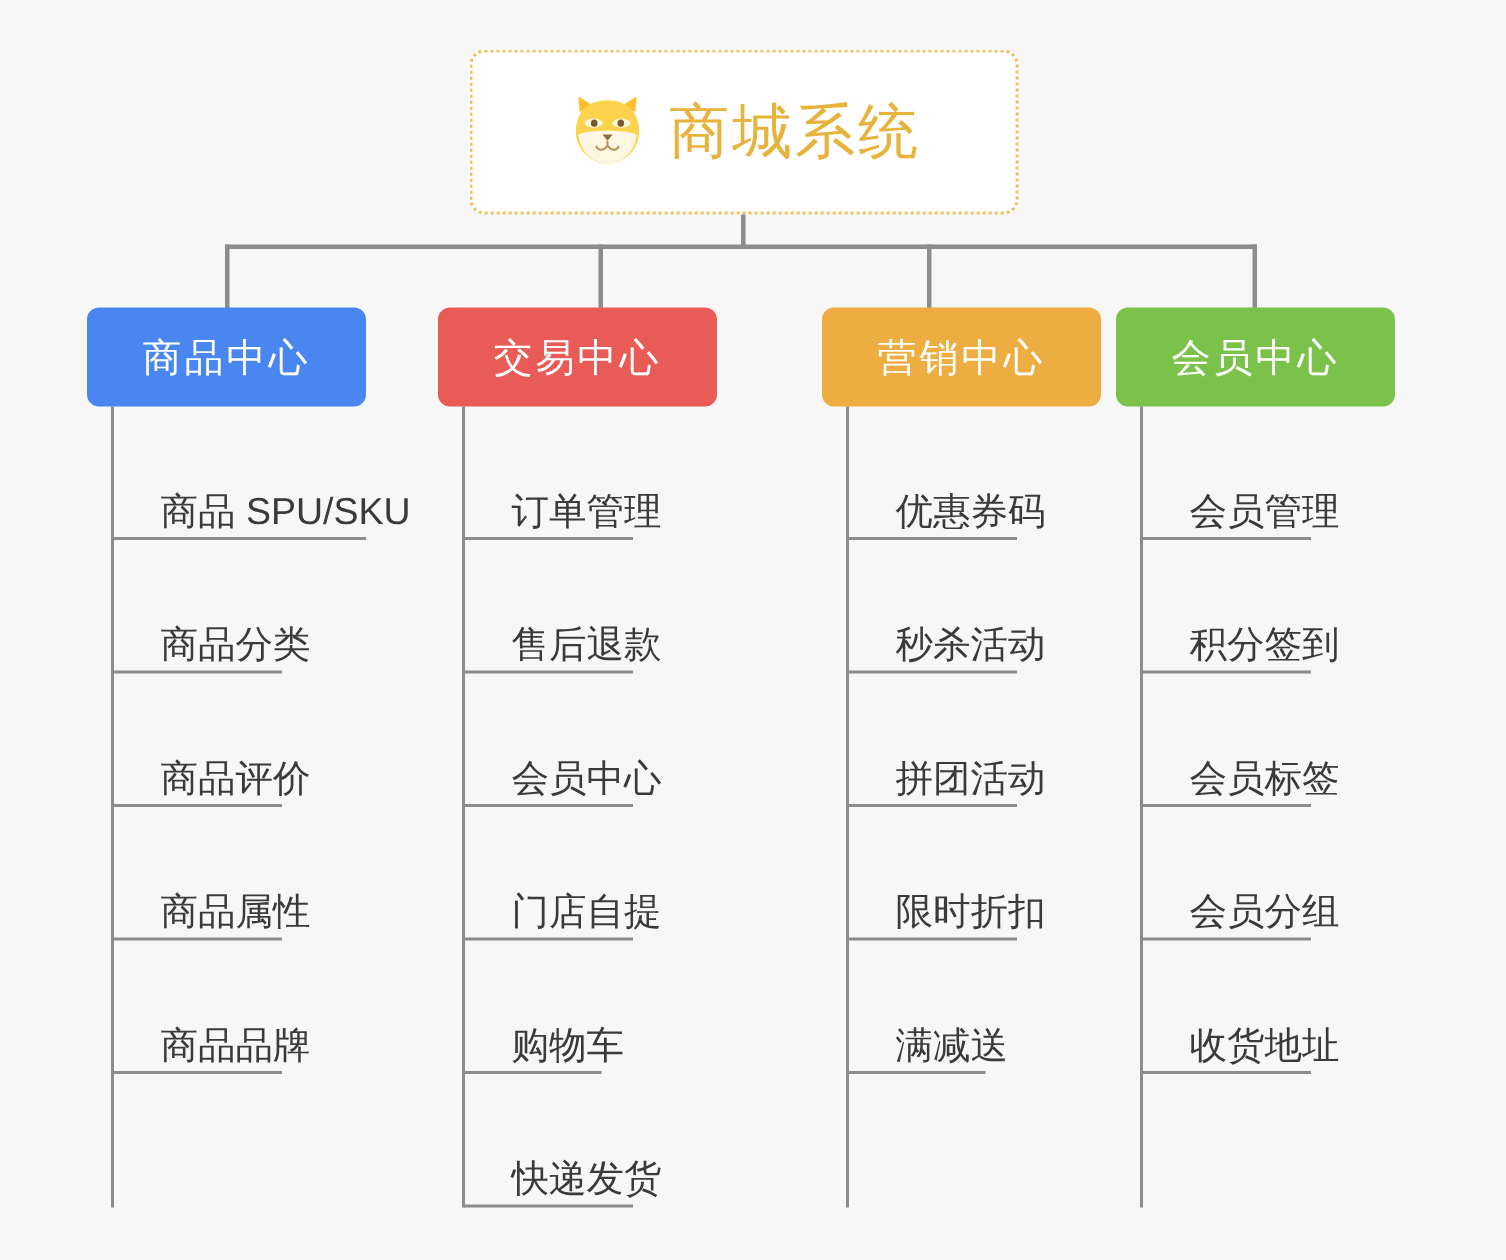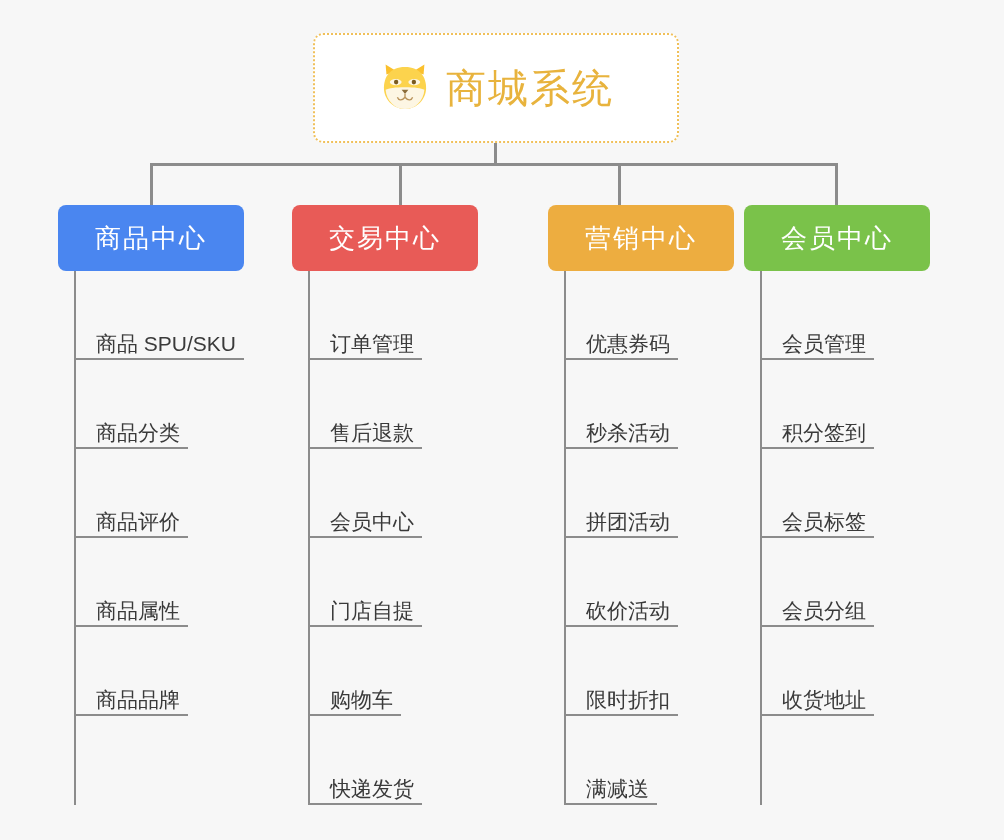--- a/index.html
+++ b/index.html
@@ -111,23 +111,23 @@
     background: #8c8c8c;
   }
   .leaf-item {
     position: relative;
     height: 89px;
     display: flex;
     align-items: flex-end;
   }
   .leaf-label {
     position: relative;
-    margin-left: 30px;
+    margin-left: 41px;
     padding: 0 8px 6px 8px;
-    font-size: 21px;
+    font-size: 25px;
     color: #3a3a3a;
     line-height: 1;
     white-space: nowrap;
   }
   
   .leaf-underline {
     position: absolute;
     left: 17px;
     height: 2px;
     background: #8c8c8c;
@@ -243,24 +243,20 @@
       </div>
       <div class="leaf-item">
         <span class="leaf-label">秒杀活动</span>
         <span class="leaf-underline" style="background: rgb(140, 140, 140); width: 113px; top: 87px;"></span>
       </div>
       <div class="leaf-item">
         <span class="leaf-label">拼团活动</span>
         <span class="leaf-underline" style="background: rgb(140, 140, 140); width: 113px; top: 87px;"></span>
       </div>
       <div class="leaf-item">
-        <span class="leaf-label">砍价活动</span>
-        <span class="leaf-underline" style="background: rgb(140, 140, 140); width: 113px; top: 87px;"></span>
-      </div>
-      <div class="leaf-item">
         <span class="leaf-label">限时折扣</span>
         <span class="leaf-underline" style="background: rgb(140, 140, 140); width: 113px; top: 87px;"></span>
       </div>
       <div class="leaf-item">
         <span class="leaf-label">满减送</span>
         <span class="leaf-underline" style="background: rgb(140, 140, 140); width: 92px; top: 87px;"></span>
       </div>
     </div>
   </div>
 

